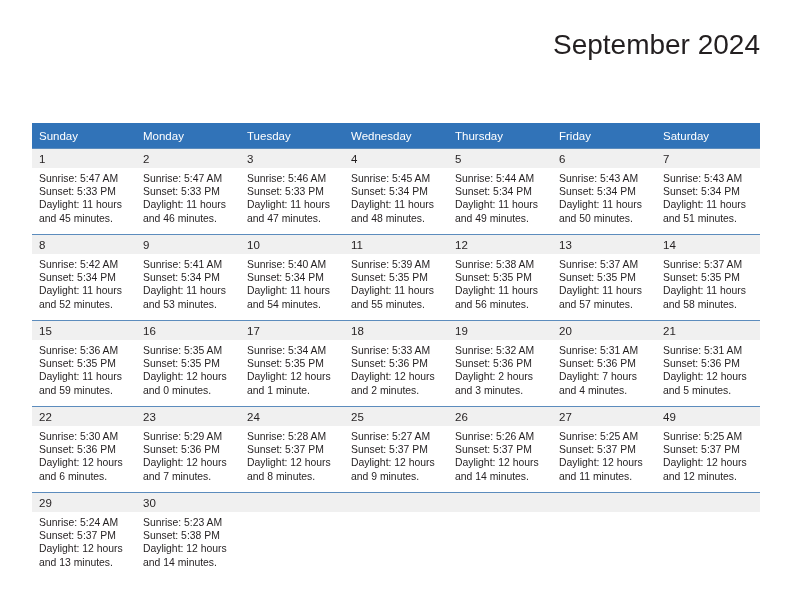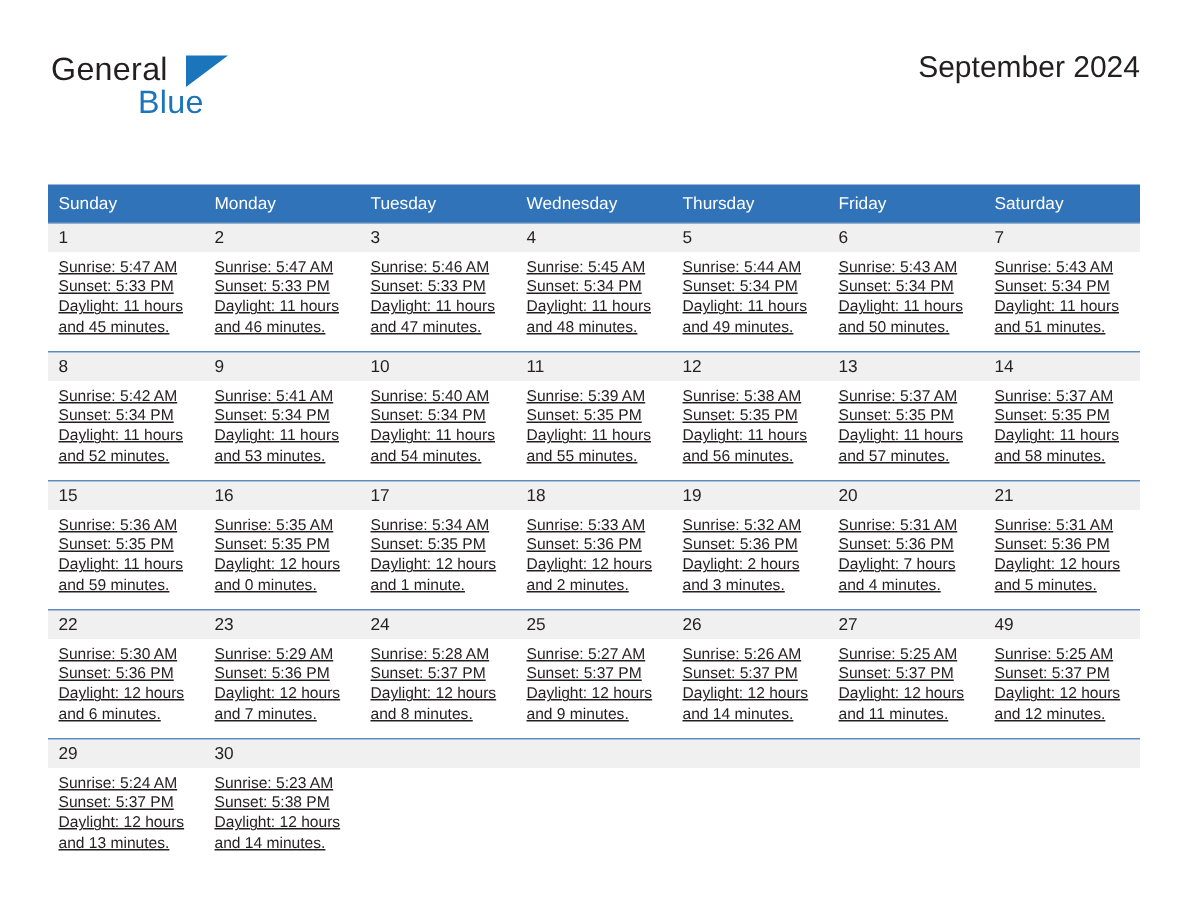--- a/index.html
+++ b/index.html
@@ -64,21 +64,21 @@
     font-family: "Liberation Sans", sans-serif;
   }
 
   .titles {
     position: absolute;
     right: 0;
     top: 0;
     text-align: right;
   }
   .title-main {
-    font-size: 20px;
+    font-size: 28px;
     color: #231f20;
     line-height: 34px;
     white-space: nowrap;
   }
   .title-sub {
     font-size: 15px;
     color: #231f20;
     line-height: 22px;
     margin-top: 3px;
     white-space: nowrap;
@@ -128,41 +128,35 @@
   }
   .cell.empty .daynum {
     background: #f0f0f0;
     color: transparent;
   }
   .info {
     padding: 4px 6px 0 7px;
     font-size: 10.4px;
     line-height: 13.2px;
     color: #231f20;
-    text-decoration: underline;
   }
   .info div {
     white-space: nowrap;
   }
   .info .wrap {
     white-space: normal;
   }
 </style>
 </head>
 <body>
 
 <div class="page">
 
   <div class="header">
 
-    <div class="brand">
-      <span class="brand-general">General</span>
-      <span class="brand-tri"></span>
-      <span class="brand-blue">Blue</span>
-    </div>
 
     <div class="titles">
       <div class="title-main">September 2024</div>
     </div>
 
   </div>
 
   <table class="calendar">
     <thead>
       <tr>

